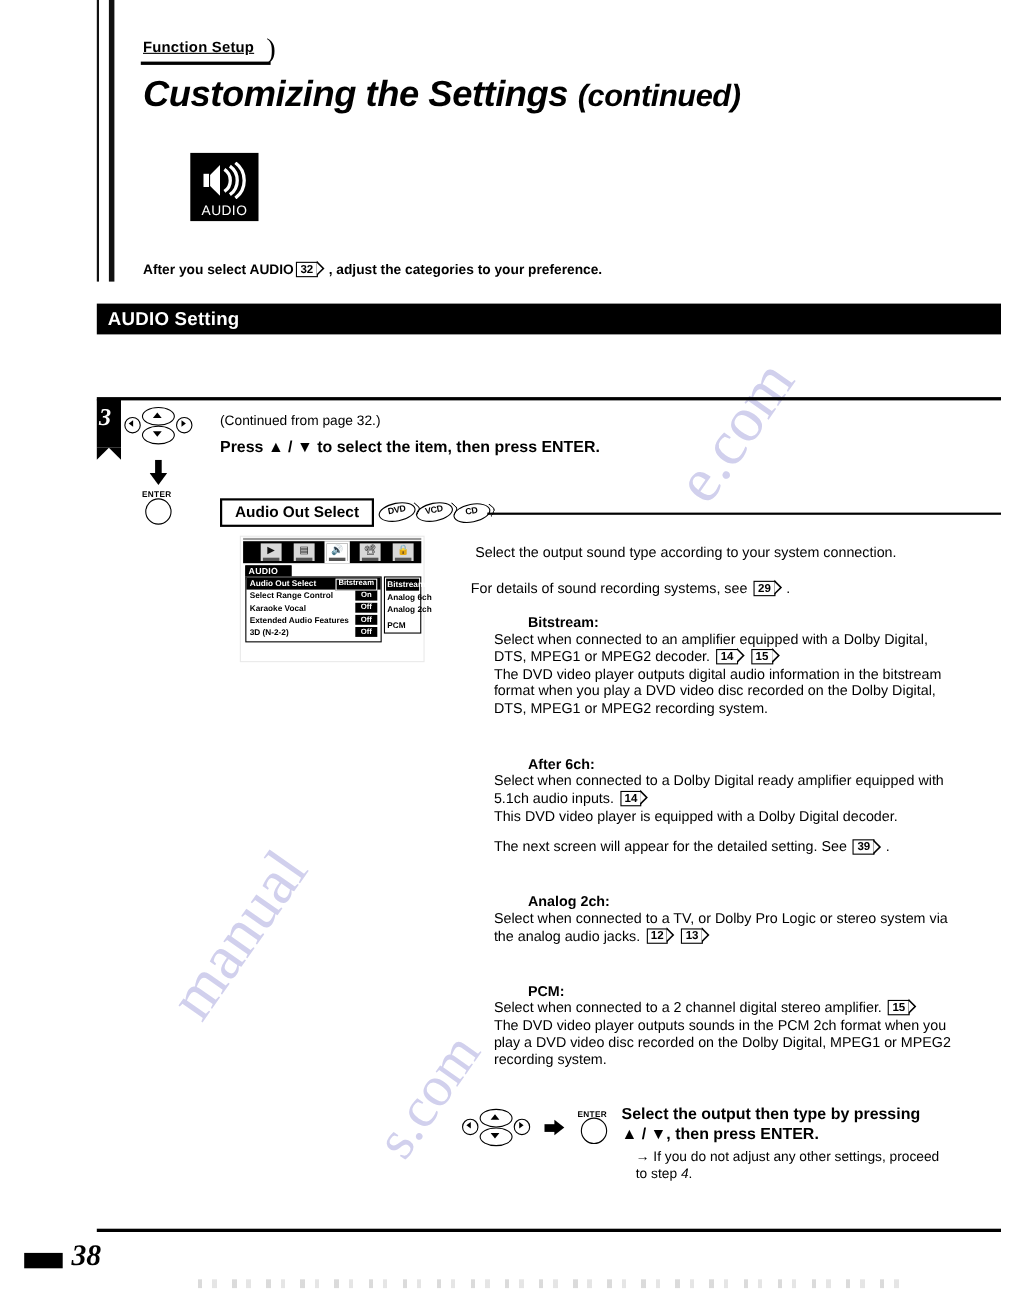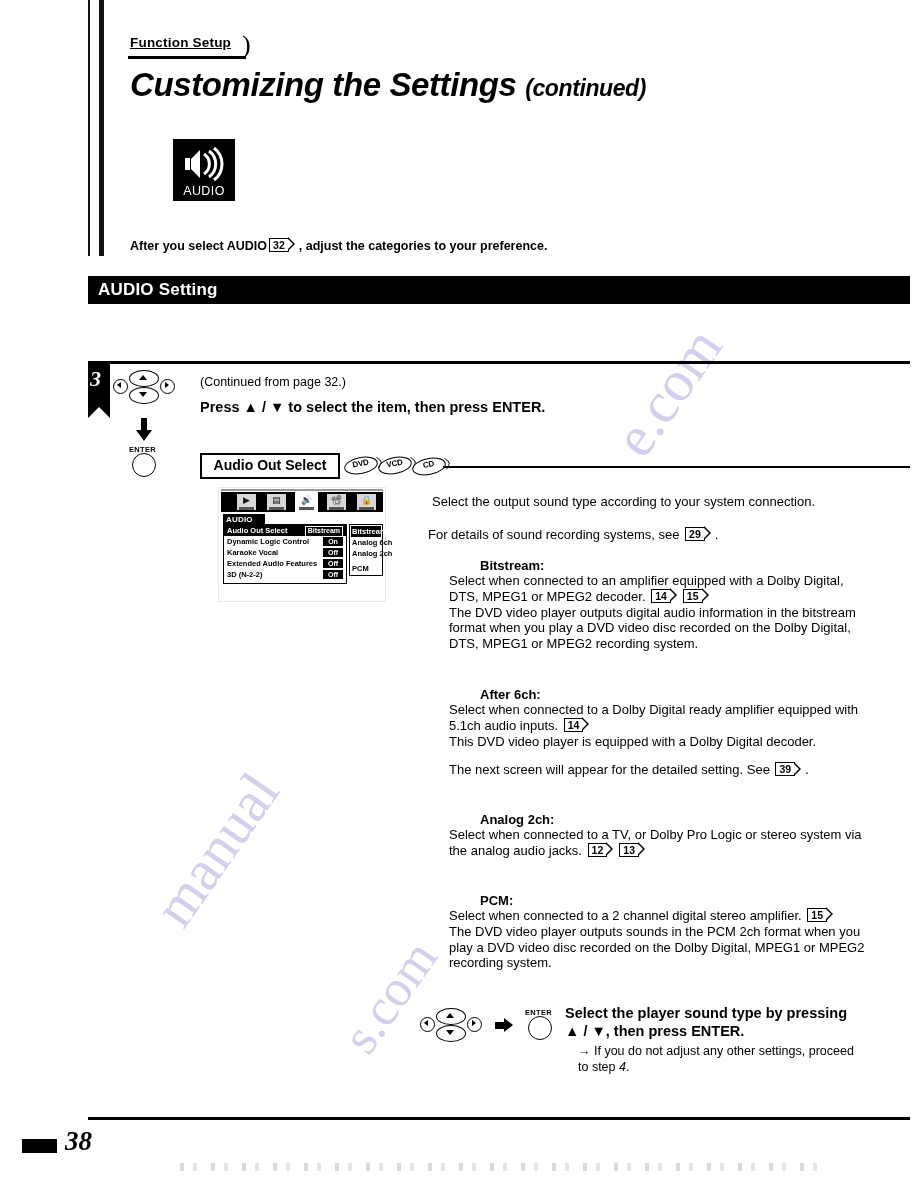--- a/index.html
+++ b/index.html
@@ -36,21 +36,21 @@
   .fn-paren{
     position:absolute;left:242px;top:32px;font-size:26px;line-height:26px;
     font-family:"Liberation Serif", serif;
   }
 
   .title{
     position:absolute;left:130px;top:66px;
     font-size:33px;font-weight:bold;font-style:italic;
     letter-spacing:-0.4px;white-space:nowrap;
   }
-  .title .cont{font-size:23px;font-weight:bold;font-style:italic;}
+  .title .cont{font-size:28px;font-weight:bold;font-style:italic;}
 
   
   .audio-badge{
     position:absolute;left:173px;top:139px;width:62px;height:62px;
     background:#000;
   }
   .audio-badge .spk{position:absolute;left:11px;top:8px;}
   .audio-badge .lbl{
     position:absolute;left:0;right:0;bottom:3px;text-align:center;
     color:#fff;font-size:12.5px;letter-spacing:.4px;
@@ -357,21 +357,21 @@
     </div>
     <div class="osd-tab">
       <span>AUDIO</span>
     </div>
     <div class="osd-panel">
       <div class="osd-row hi" style="top:0px;">
         <span class="nm">Audio Out Select</span>
         <span class="vl">Bitstream</span>
       </div>
       <div class="osd-row" style="top:11px;">
-        <span class="nm">Dynamic Logic Control</span>
+        <span class="nm">Select Range Control</span>
         <span class="vl">On</span>
       </div>
       <div class="osd-row" style="top:22px;">
         <span class="nm">Karaoke Vocal</span>
         <span class="vl">Off</span>
       </div>
       <div class="osd-row" style="top:33px;">
         <span class="nm">Extended Audio Features</span>
         <span class="vl">Off</span>
       </div>
@@ -454,21 +454,21 @@
 
   <div class="fatarrow">
     <div class="shaft"></div>
       <div class="head"></div>
   </div>
 
   <div class="enter-lbl" style="left:525px;top:1008px;">ENTER</div>
   <div class="enter-circle" style="left:528px;top:1016px;width:22px;height:22px;"></div>
 
   <div class="final-inst">
-    <span>Select the player sound type by pressing</span><br>
+    <span>Select the output then type by pressing</span><br>
     <span>▲ / ▼,  then press ENTER.</span>
   </div>
 
   <div class="final-sub">
     <span>→ If you do not adjust any other settings, proceed</span><br>
     <span>to step </span><i>4</i><span>.</span>
   </div>
 
   <div class="foot-rule"></div>
   <div class="foot-sq"></div>

